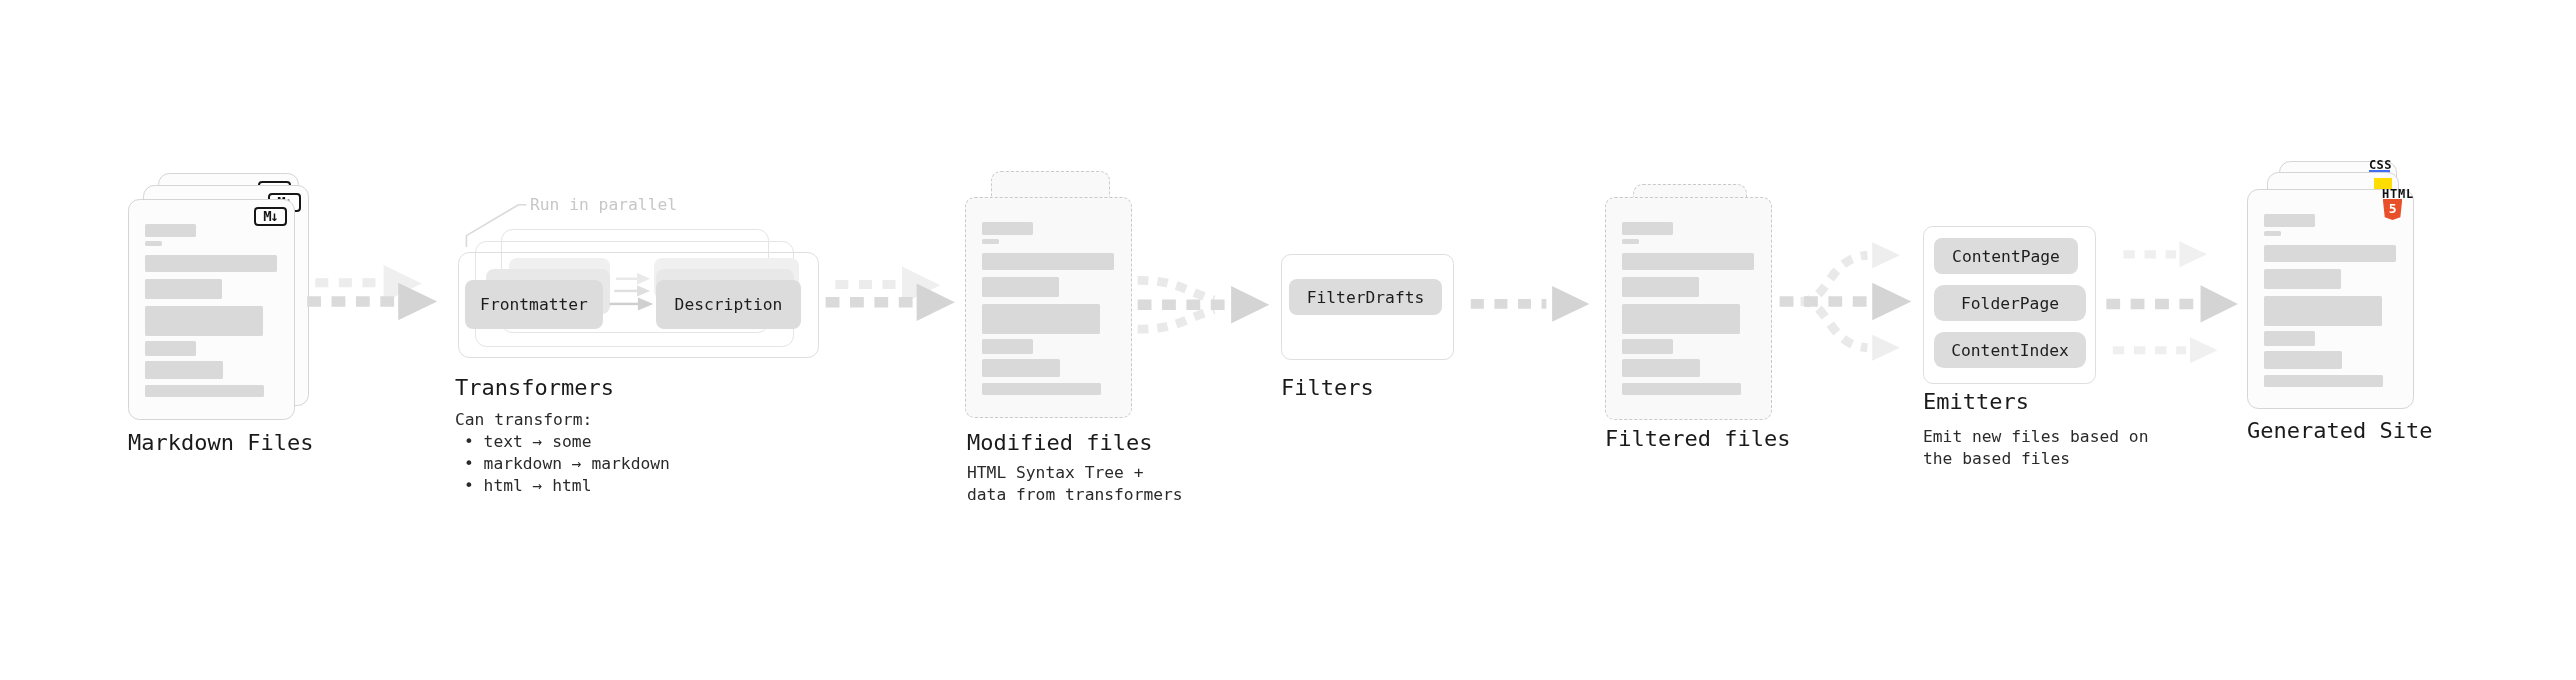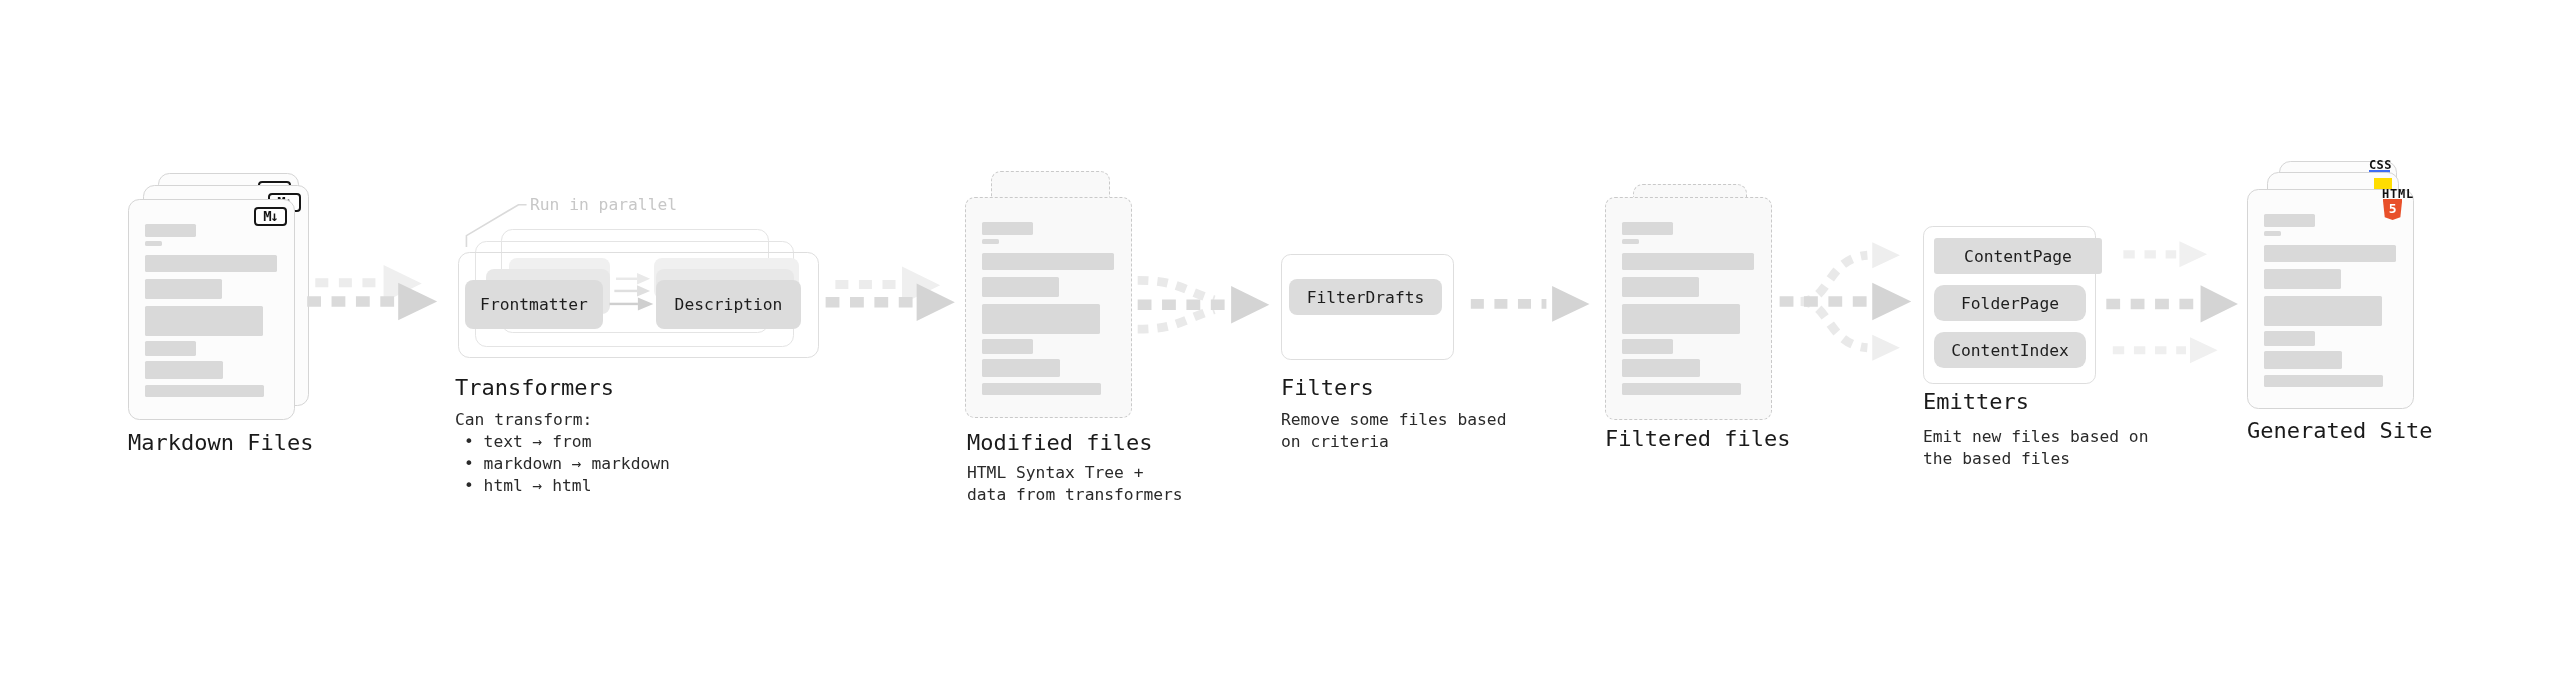--- a/index.html
+++ b/index.html
@@ -78,21 +78,21 @@
   <div class="pill ghost1" style="left:486px;top:269px;width:124px;height:45px"></div>
   <div class="pill" style="left:465px;top:280px;width:138px;height:49px">Frontmatter</div>
 
   <div class="pill ghost2" style="left:654px;top:258px;width:145px;height:41px"></div>
   <div class="pill ghost1" style="left:656px;top:269px;width:138px;height:45px"></div>
   <div class="pill" style="left:656px;top:280px;width:145px;height:49px">Description</div>
 
   <div class="stage-title" style="left:455px;top:375px">Transformers</div>
   <div class="desc" style="left:455px;top:409px">
     <div>Can transform:</div>
-    <div class="indent">• text → from</div>
+    <div class="indent">• text → some</div>
     <div class="indent">• markdown → markdown</div>
     <div class="indent">• html → html</div>
   </div>
 
   <div class="doc-card dashed" style="left:991px;top:171px;width:119px;height:221px"></div>
   <div class="doc-card dashed" style="left:965px;top:197px;width:167px;height:221px">
     <div class="doc-bars">
         <div class="bar" style="top: 24.4px; width: 51px; height: 12.2px;"></div>
         <div class="bar" style="top: 41px; width: 17px; height: 4.9px;"></div>
         <div class="bar" style="top: 55px; width: 132px; height: 17px;"></div>
@@ -105,42 +105,38 @@
   </div>
   <div class="stage-title" style="left:967px;top:430px">Modified files</div>
   <div class="desc" style="left:967px;top:462px">
     <div>HTML Syntax Tree +</div>
     <div>data from transformers</div>
   </div>
 
   <div class="panel-box" style="left:1281px;top:254px;width:173px;height:106px"></div>
   <div class="pill" style="left:1289px;top:279px;width:153px;height:36px">FilterDrafts</div>
   <div class="stage-title" style="left:1281px;top:375px">Filters</div>
-  <div class="desc" style="left:1281px;top:409px">
-    <div>Remove some files based</div>
-    <div>on criteria</div>
-  </div>
 
   <div class="doc-card dashed" style="left:1633px;top:184px;width:114px;height:221px"></div>
   <div class="doc-card dashed" style="left:1605px;top:197px;width:167px;height:223px">
     <div class="doc-bars">
         <div class="bar" style="top: 24.4px; width: 51px; height: 12.2px;"></div>
         <div class="bar" style="top: 41px; width: 17px; height: 4.9px;"></div>
         <div class="bar" style="top: 55px; width: 132px; height: 17px;"></div>
         <div class="bar" style="top: 79px; width: 77px; height: 19.5px;"></div>
         <div class="bar" style="top: 106px; width: 118px; height: 30px;"></div>
         <div class="bar" style="top: 141px; width: 51px; height: 14.6px;"></div>
         <div class="bar" style="top: 161px; width: 78px; height: 18px;"></div>
         <div class="bar" style="top: 185px; width: 119px; height: 12.2px;"></div>
       </div>
   </div>
   <div class="stage-title" style="left:1605px;top:426px">Filtered files</div>
 
   <div class="panel-box" style="left:1923px;top:226px;width:173px;height:158px"></div>
-  <div class="pill" style="left:1934px;top:238px;width:168px;height:36px;border-radius:3px">ContentPage</div>
+  <div class="pill" style="left:1934px;top:238px;width:144px;height:36px;border-radius:8px">ContentPage</div>
   <div class="pill" style="left:1934px;top:285px;width:152px;height:36px;border-radius:9.8px">FolderPage</div>
   <div class="pill" style="left:1934px;top:332px;width:152px;height:36px;border-radius:9.8px">ContentIndex</div>
   <div class="stage-title" style="left:1923px;top:389px">Emitters</div>
   <div class="desc" style="left:1923px;top:426px">
     <div>Emit new files based on</div>
     <div>the based files</div>
   </div>
 
   <div class="doc-card" style="left:2279px;top:161px;width:118px;height:65px"></div>
   <div class="gs-css">

